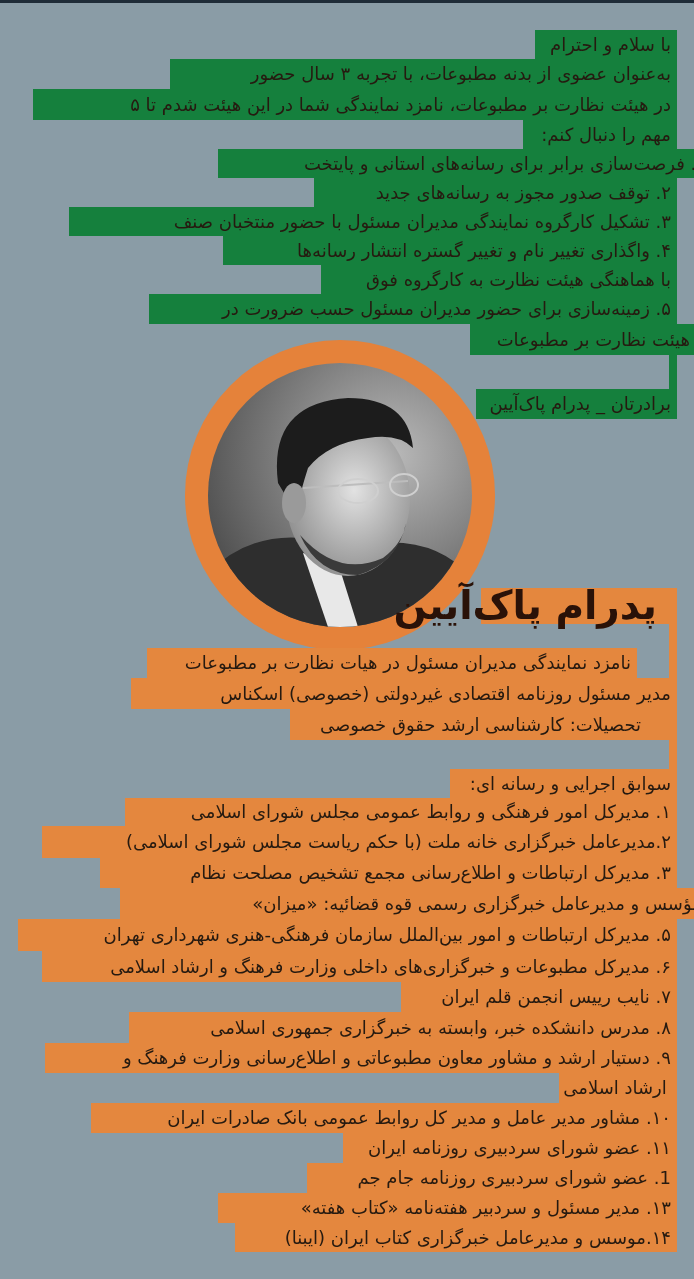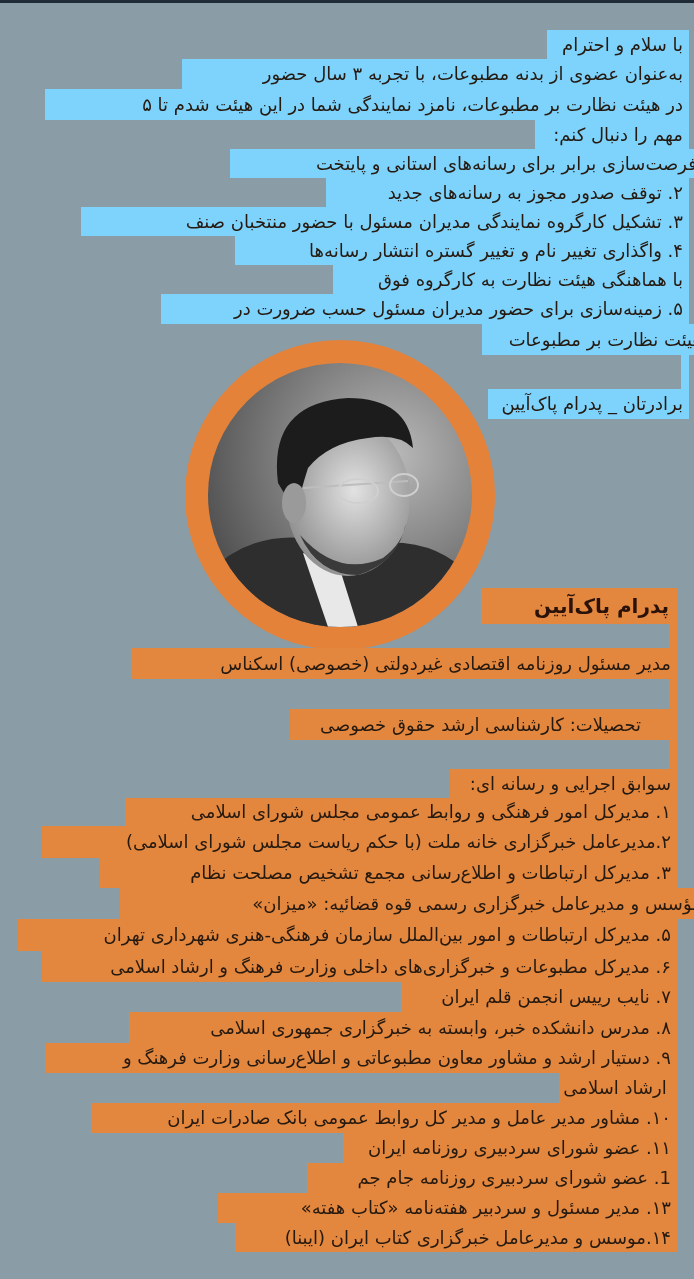--- a/index.html
+++ b/index.html
@@ -8,24 +8,24 @@
       background: #8A9CA6;
       font-family: "DejaVu Sans", sans-serif;
     }
     .top-edge { position: absolute; left: 0; top: 0; width: 694px; height: 3px; background: #1F2C38; }
     .hl {
       position: absolute; box-sizing: border-box;
       direction: rtl; text-align: right; white-space: nowrap;
       padding-right: 6px; font-size: 18px; color: #261a10;
       overflow: visible;
     }
-    .yl { background: #7dd3fc; margin-left: 12px; }
+    .yl { background: #15803d; }
     .or { background: #E4873E; }
     .strip { position: absolute; left: 669px; width: 8px; }
-    .name { font-size: 20px; font-weight: bold; color: #2a1208; padding-right: 8px; }
+    .name { font-size: 39px; font-weight: bold; color: #2a1208; padding-right: 20px; }
     .portrait {
       position: absolute; left: 185px; top: 340px; width: 310px; height: 310px;
       border-radius: 50%; background: #E5823A;
     }
     .portrait svg { position: absolute; left: 23px; top: 23px; width: 264px; height: 264px; border-radius: 50%; }
   </style>
 </head>
 <body>
 
 <div class="top-edge"></div>
@@ -69,21 +69,21 @@
     <ellipse cx="150" cy="128" rx="20" ry="12" fill="none" stroke="#cfcfcf" stroke-width="2"></ellipse>
     <ellipse cx="196" cy="122" rx="14" ry="11" fill="none" stroke="#cfcfcf" stroke-width="2"></ellipse>
   </svg>
 </div>
 
 <div>
   <div class="strip or" style="top:588px;height:664px;"></div>
   <div class="hl or name" style="top:588px;left:481px;width:196px;height:36px;line-height:36px;">پدرام پاک‌آیین</div>
 
   <div class="hl or" style="top:648px;left:147px;width:490px;height:30px;line-height:30px;">نامزد نمایندگی مدیران مسئول در هیات نظارت بر مطبوعات</div>
-  <div class="hl or" style="top:648px;left:131px;width:546px;height:31px;line-height:31px;">مدیر مسئول روزنامه اقتصادی غیردولتی (خصوصی) اسکناس</div>
+  <div class="hl or" style="top:678px;left:131px;width:546px;height:31px;line-height:31px;">مدیر مسئول روزنامه اقتصادی غیردولتی (خصوصی) اسکناس</div>
   <div class="hl or" style="top:709px;left:290px;width:387px;height:31px;line-height:31px;text-align:center;">تحصیلات: کارشناسی ارشد حقوق خصوصی</div>
 
   <div class="hl or" style="top:769px;left:450px;width:227px;height:29px;line-height:29px;">سوابق اجرایی و رسانه ای:</div>
 
   <div class="hl or" style="top:798px;left:125px;width:552px;height:28px;line-height:28px;">۱. مدیرکل امور فرهنگی و روابط عمومی مجلس شورای اسلامی</div>
   <div class="hl or" style="top:826px;left:42px;width:635px;height:32px;line-height:32px;">۲.مدیرعامل خبرگزاری خانه ملت (با حکم ریاست مجلس شورای اسلامی)</div>
   <div class="hl or" style="top:858px;left:100px;width:577px;height:30px;line-height:30px;">۳. مدیرکل ارتباطات و اطلاع‌رسانی مجمع تشخیص مصلحت نظام</div>
   <div class="hl or" style="top:888px;left:120px;width:609px;height:31px;line-height:31px;">۴. مؤسس و مدیرعامل خبرگزاری رسمی قوه قضائیه: «میزان»</div>
   <div class="hl or" style="top:919px;left:18px;width:659px;height:32px;line-height:32px;">۵. مدیرکل ارتباطات و امور بین‌الملل سازمان فرهنگی-هنری شهرداری تهران</div>
   <div class="hl or" style="top:951px;left:42px;width:635px;height:31px;line-height:31px;">۶. مدیرکل مطبوعات و خبرگزاری‌های داخلی وزارت فرهنگ و ارشاد اسلامی</div>

